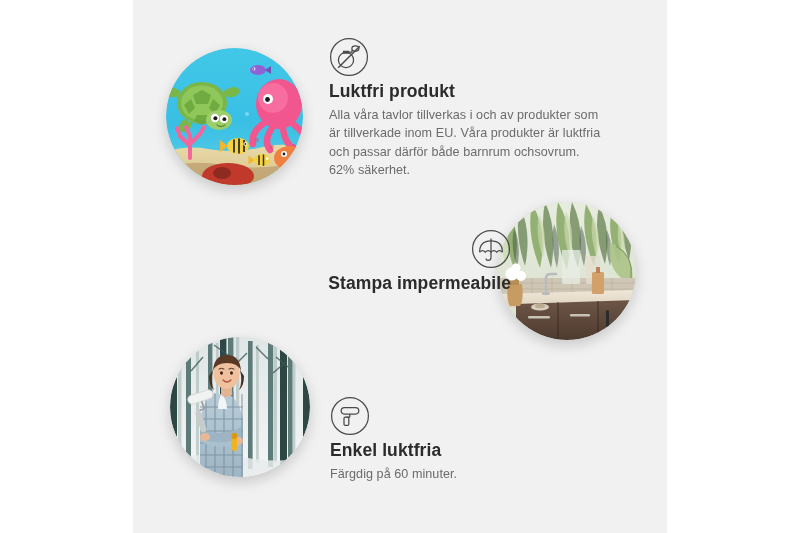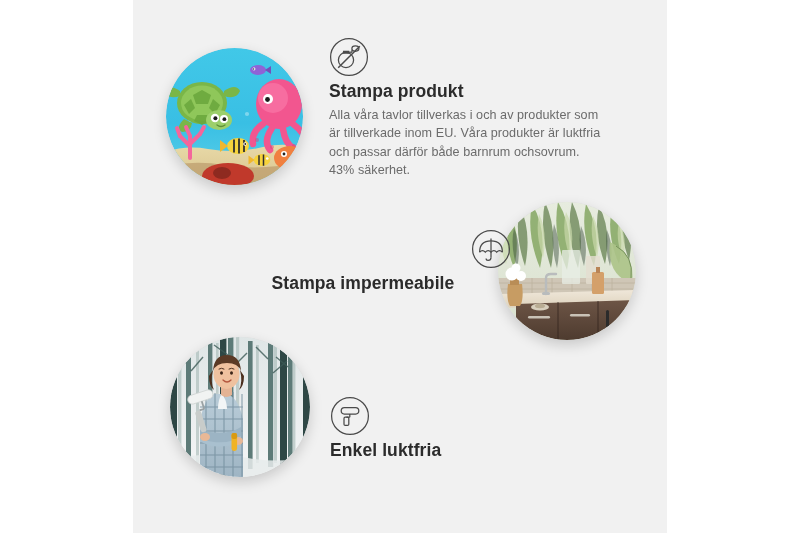--- a/index.html
+++ b/index.html
@@ -58,21 +58,21 @@
     line-height: 1.47;
     margin: 0;
     letter-spacing: 0.05px;
   }
 
   
   #feature-odorless { left: 196px; top: 37px; width: 290px; }
   #feature-odorless .f-desc { width: 278px; }
 
   
-  #feature-waterproof { left: 82px; top: 229px; width: 296px; text-align: center; }
+  #feature-waterproof { left: 82px; top: 229px; width: 296px; text-align: right; }
   #feature-waterproof .f-desc { width: 296px; }
 
   
   #feature-assembly { left: 197px; top: 396px; width: 280px; }
 
   
   .disc {
     position: absolute;
     border-radius: 50%;
     overflow: hidden;
@@ -225,22 +225,22 @@
           <circle cx="17" cy="23" r="7.6"></circle>
           <path d="M14.6 14.3 h5 v1.9 h-5 z"></path>
           <path d="M19.6 15.2 h3.4"></path>
           <path d="M23 15.2 v-2.4"></path>
 
           <ellipse cx="26.4" cy="11.6" rx="3.5" ry="2.7"></ellipse>
 
           <path d="M9.2 30.8 L30.8 9.2" stroke-width="1.5"></path>
         </svg>
       </span>
-      <div class="f-title">Stampa produkt</div>
-      <p class="f-desc">Alla våra tavlor tillverkas i och av produkter som är tillverkade inom EU. Våra produkter är luktfria och passar därför både barnrum ochsovrum. 43% säkerhet.</p>
+      <div class="f-title">Luktfri produkt</div>
+      <p class="f-desc">Alla våra tavlor tillverkas i och av produkter som är tillverkade inom EU. Våra produkter är luktfria och passar därför både barnrum ochsovrum. 62% säkerhet.</p>
     </div>
 
     <div class="disc" id="disc-bathroom">
       <div class="disc-inner">
         <svg viewBox="0 0 138 138" preserveAspectRatio="xMidYMid slice">
           <defs>
             <linearGradient id="wall" x1="0" y1="0" x2="0" y2="1">
               <stop offset="0%" stop-color="#e7ecdf"></stop>
               <stop offset="100%" stop-color="#d8e0cd"></stop>
             </linearGradient>
@@ -473,16 +473,17 @@
       <span class="icon-wrap align-left">
         <svg viewBox="0 0 40 40" fill="none" stroke="#4a4a4a" stroke-width="1.25">
           <circle cx="20" cy="20" r="18.4"></circle>
           <rect x="11.2" y="11.6" width="17.6" height="6.4" rx="3.2"></rect>
           <path d="M19.8 18 V21.2"></path>
           <path d="M19.8 21.2 H16.4"></path>
           <rect x="14" y="21.2" width="4.8" height="8.2" rx="1.2"></rect>
         </svg>
       </span>
       <div class="f-title">Enkel luktfria</div>
+      <p class="f-desc">Färgdig på 60 minuter.</p>
     </div>
 
   </div>
 </div>
 
 </body></html>

